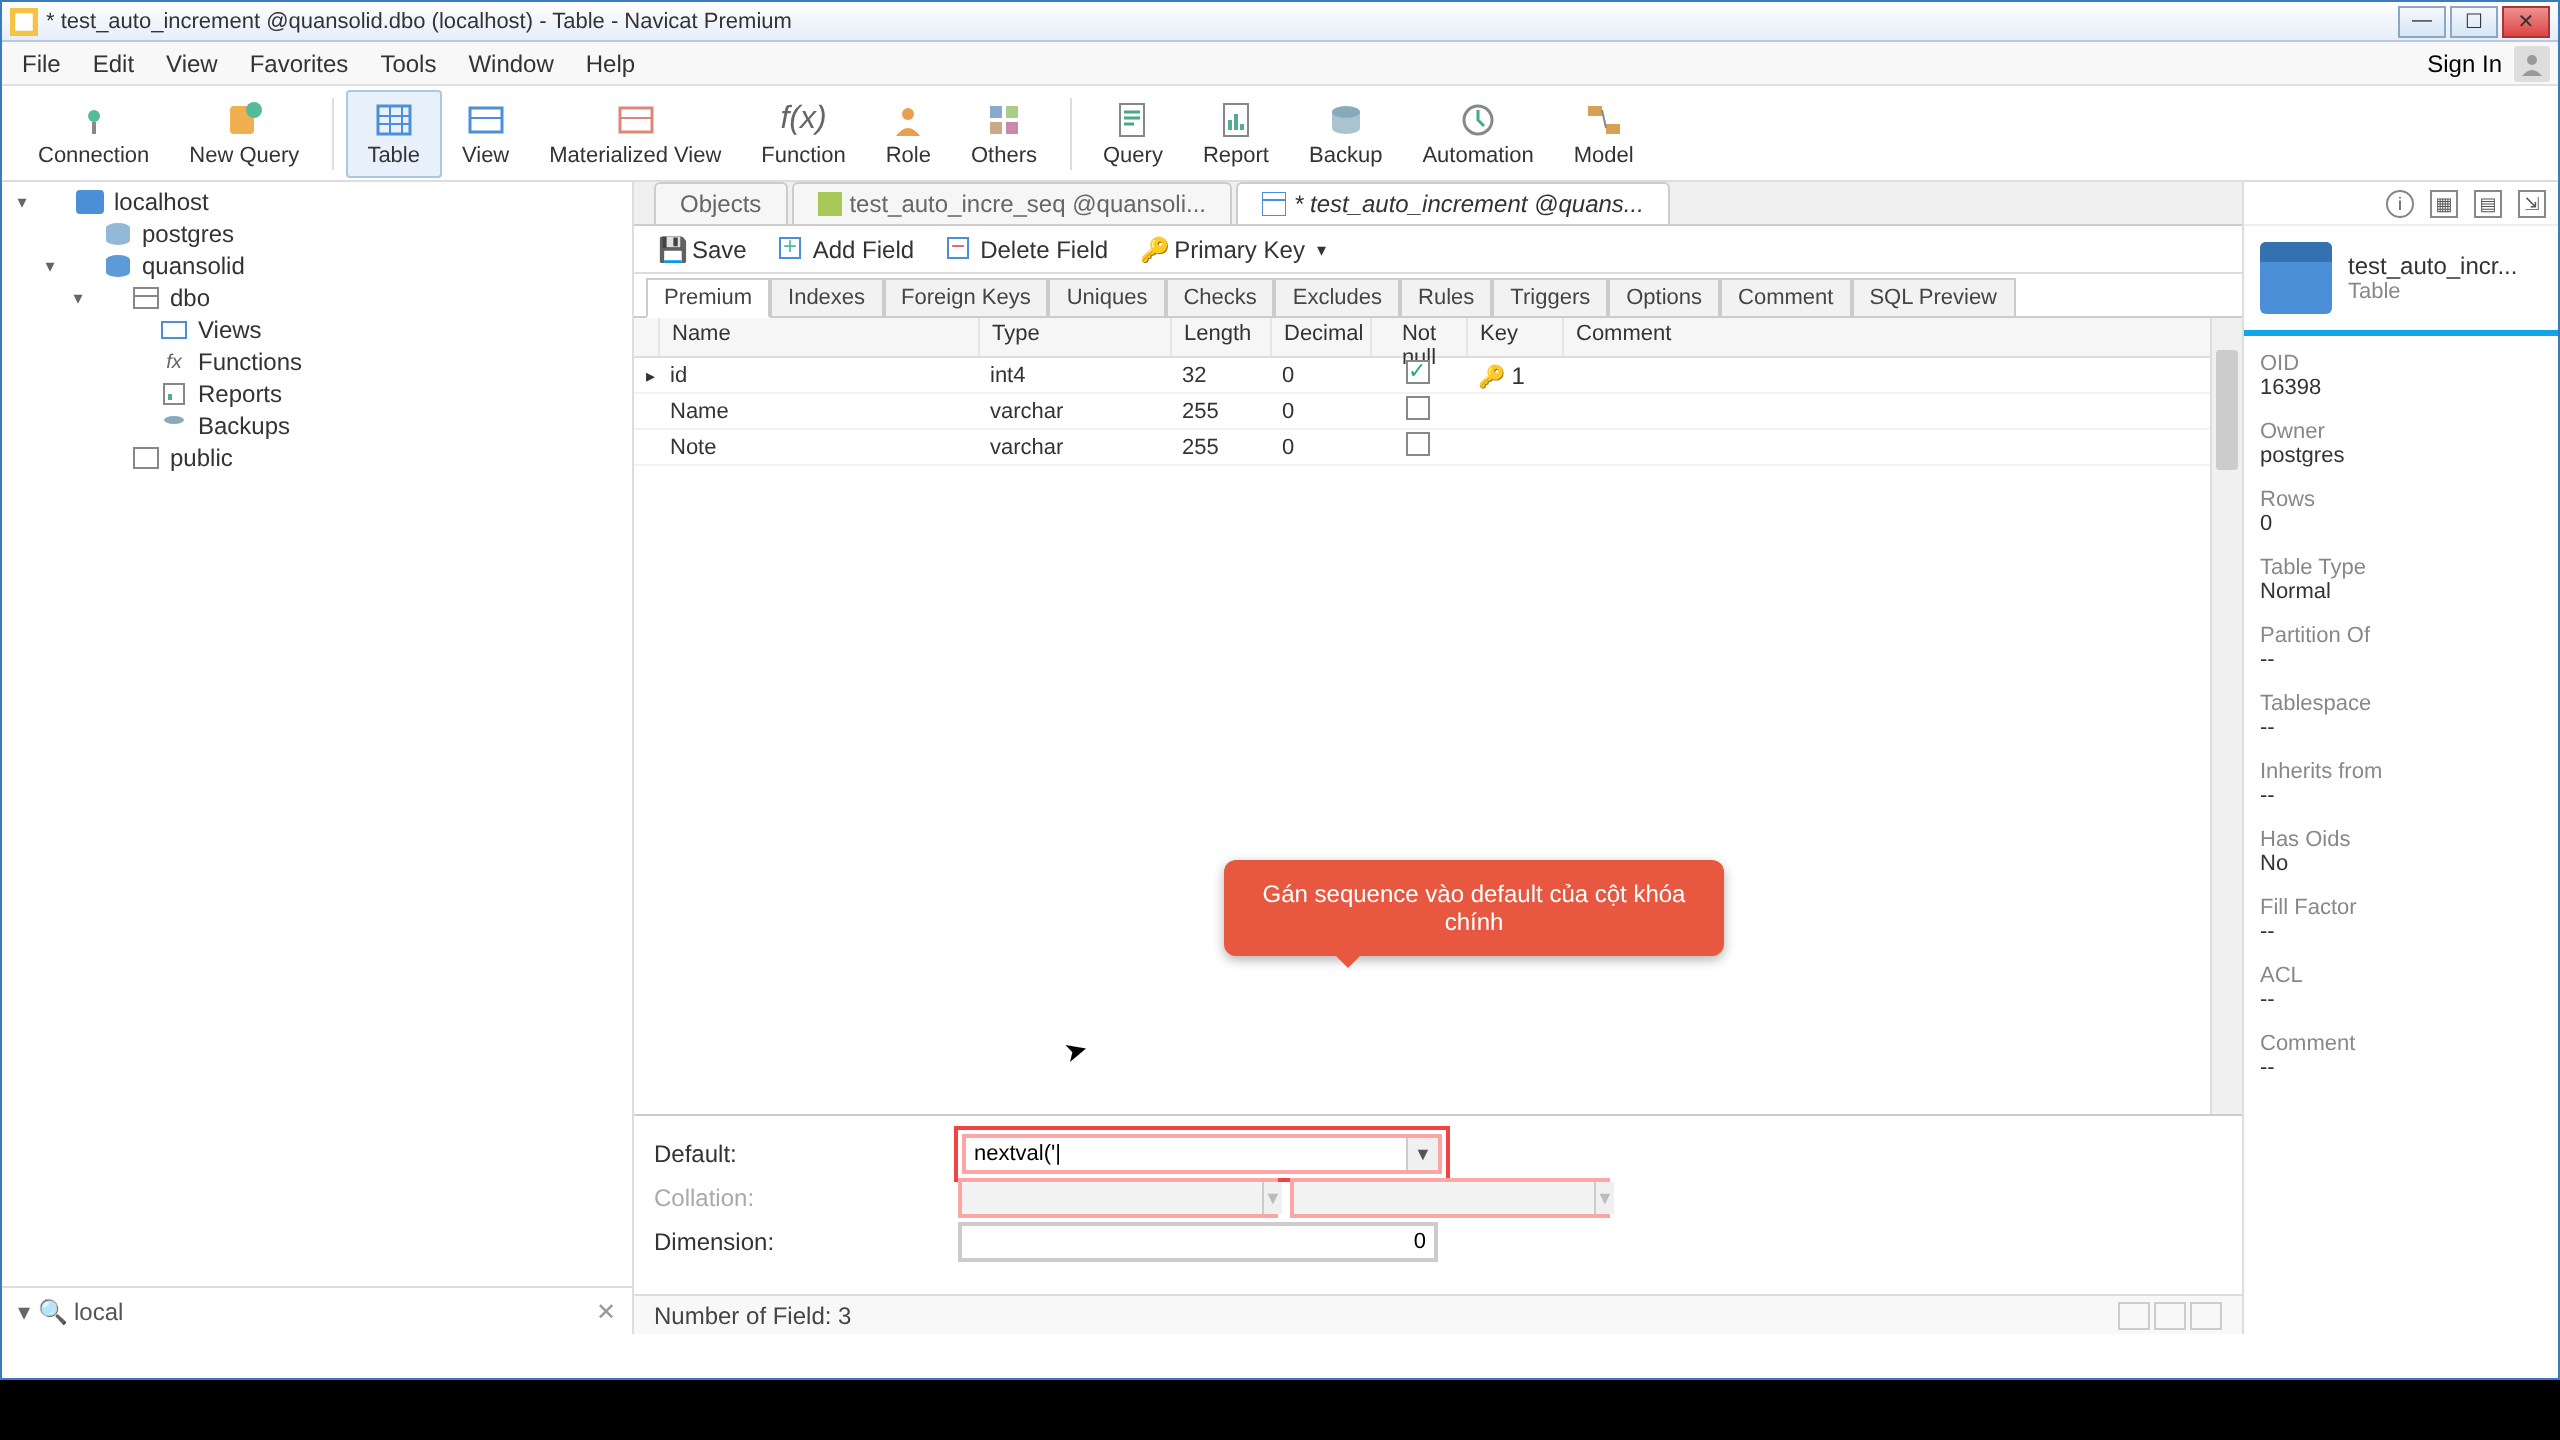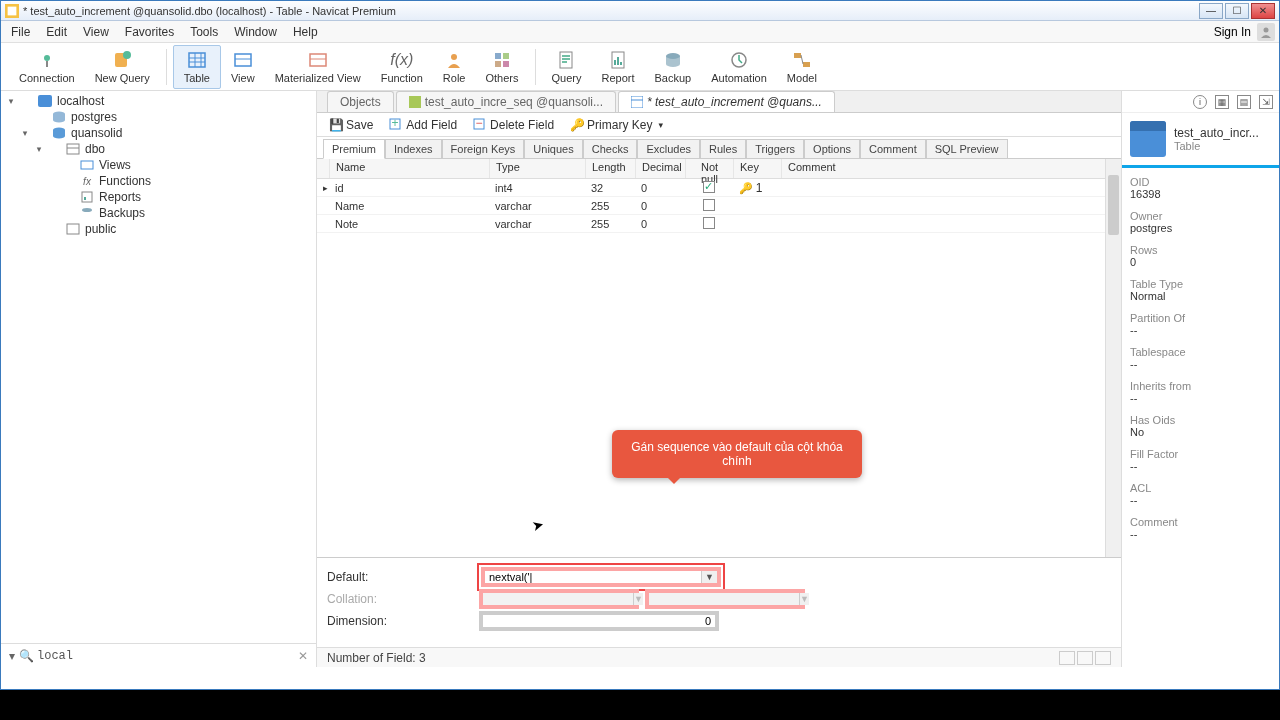--- a/index.html
+++ b/index.html
@@ -28,21 +28,21 @@
 .tree-row { display: flex; align-items: center; height: 16px; padding-left: 4px; cursor: default; }
 .tree-row .expander { width: 12px; text-align: center; color: #666; font-size: 9px; }
 .tree-row .ticon2 { width: 16px; height: 14px; margin-right: 4px; display: flex; align-items: center; justify-content: center; margin-left: 20px; }
 .tree-row .tlabel2 { color: #333; font-size: 12px; }
 .indent1 { padding-left: 18px; }
 .indent2 { padding-left: 32px; }
 .indent3 { padding-left: 46px; }
 .nav-search { height: 24px; border-top: 1px solid #ddd; display: flex; align-items: center; padding: 0 4px; }
 .nav-search .filt { width: 14px; text-align: center; color: #666; }
 .nav-search .mag { width: 14px; text-align: center; color: #666; }
-.nav-search input { border: none; outline: none; flex: 1; font-size: 12px; color: #555; padding-left: 4px; font-family: Liberation Mono, monospace; }
+.nav-search input { border: none; outline: none; flex: 1; font-size: 12px; color: #555; padding-left: 4px; }
 .nav-search .clear { width: 14px; color: #999; cursor: pointer; }
 .main-panel { flex: 1; display: flex; flex-direction: column; position: relative; }
 .obj-tabs { height: 22px; display: flex; align-items: flex-end; background: #f0f0f0; border-bottom: 1px solid #ccc; padding-left: 10px; }
 .obj-tab { padding: 3px 12px; background: #f6f6f6; border: 1px solid #ccc; border-bottom: none; margin-right: 2px; font-size: 11px; color: #666; border-radius: 3px 3px 0 0; display: flex; align-items: center; gap: 4px; }
 .obj-tab.active { background: #fff; color: #333; font-style: italic; }
 .obj-tab .obj-icon { width: 12px; height: 12px; display: inline-block; }
 .action-bar { height: 24px; display: flex; align-items: center; padding: 0 6px; border-bottom: 1px solid #ddd; gap: 4px; }
 .action-bar .abtn { display: flex; align-items: center; gap: 3px; padding: 2px 6px; color: #333; cursor: default; }
 .action-bar .abtn .aicon { width: 14px; height: 14px; display: inline-block; }
 .sub-tabs { height: 22px; display: flex; align-items: flex-end; border-bottom: 1px solid #ccc; padding-left: 6px; }
@@ -63,21 +63,21 @@
 .c-comment { flex: 1; }
 .checkbox { width: 12px; height: 12px; border: 1px solid #888; display: inline-block; background: #fff; position: relative; }
 .checkbox.checked::after { content: '✓'; position: absolute; top: -2px; left: 0px; font-size: 11px; color: #2a7; }
 .key-icon { color: #d8a030; font-size: 11px; }
 .vscroll { position: absolute; right: 0; top: 0; bottom: 0; width: 16px; background: #f0f0f0; border-left: 1px solid #ddd; }
 .vscroll .thumb { position: absolute; top: 16px; left: 2px; right: 2px; height: 60px; background: #ccc; border-radius: 2px; }
 .field-props { border-top: 1px solid #ccc; padding: 8px 10px; height: 90px; }
 .prop-row { display: flex; align-items: center; height: 22px; }
 .prop-label { width: 152px; color: #333; font-size: 12px; }
 .prop-label.disabled { color: #aaa; }
-.combo { position: relative; height: 20px; border: 4px solid #fca5a5; background: #fff; display: flex; align-items: center; }
+.combo { position: relative; height: 20px; border: 2px solid #fca5a5; background: #fff; display: flex; align-items: center; }
 .combo input { border: none; outline: none; flex: 1; padding: 0 4px; font-size: 11px; }
 .combo .dd { width: 16px; text-align: center; color: #555; border-left: 1px solid #ccc; background: #f0f0f0; font-size: 9px; height: 100%; display: flex; align-items: center; justify-content: center; }
 .combo.disabled { background: #f4f4f4; }
 .combo.disabled .dd { color: #bbb; }
 .default-combo { width: 240px; }
 .default-highlight { border: 2px solid #e44; padding: 2px; margin-left: -2px; }
 .coll-combo { width: 160px; }
 .status-bar { height: 20px; border-top: 1px solid #ddd; display: flex; align-items: center; padding: 0 10px; font-size: 11px; color: #444; background: #f8f8f8; }
 .status-bar .right-icons { margin-left: auto; display: flex; gap: 2px; }
 .status-bar .sicon { width: 16px; height: 14px; border: 1px solid #ccc; }

